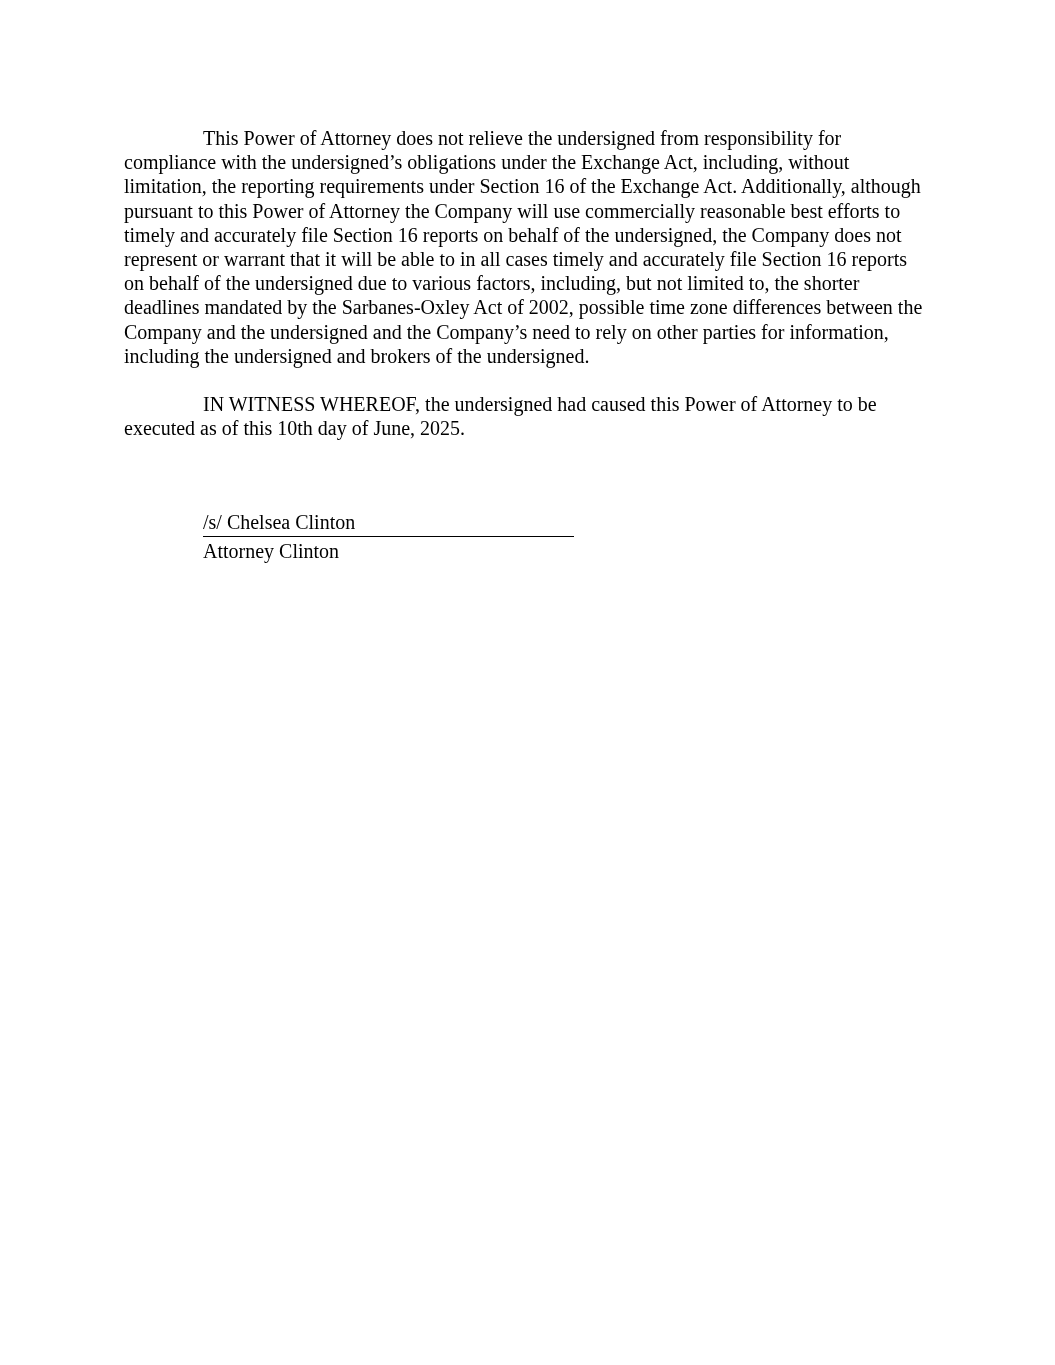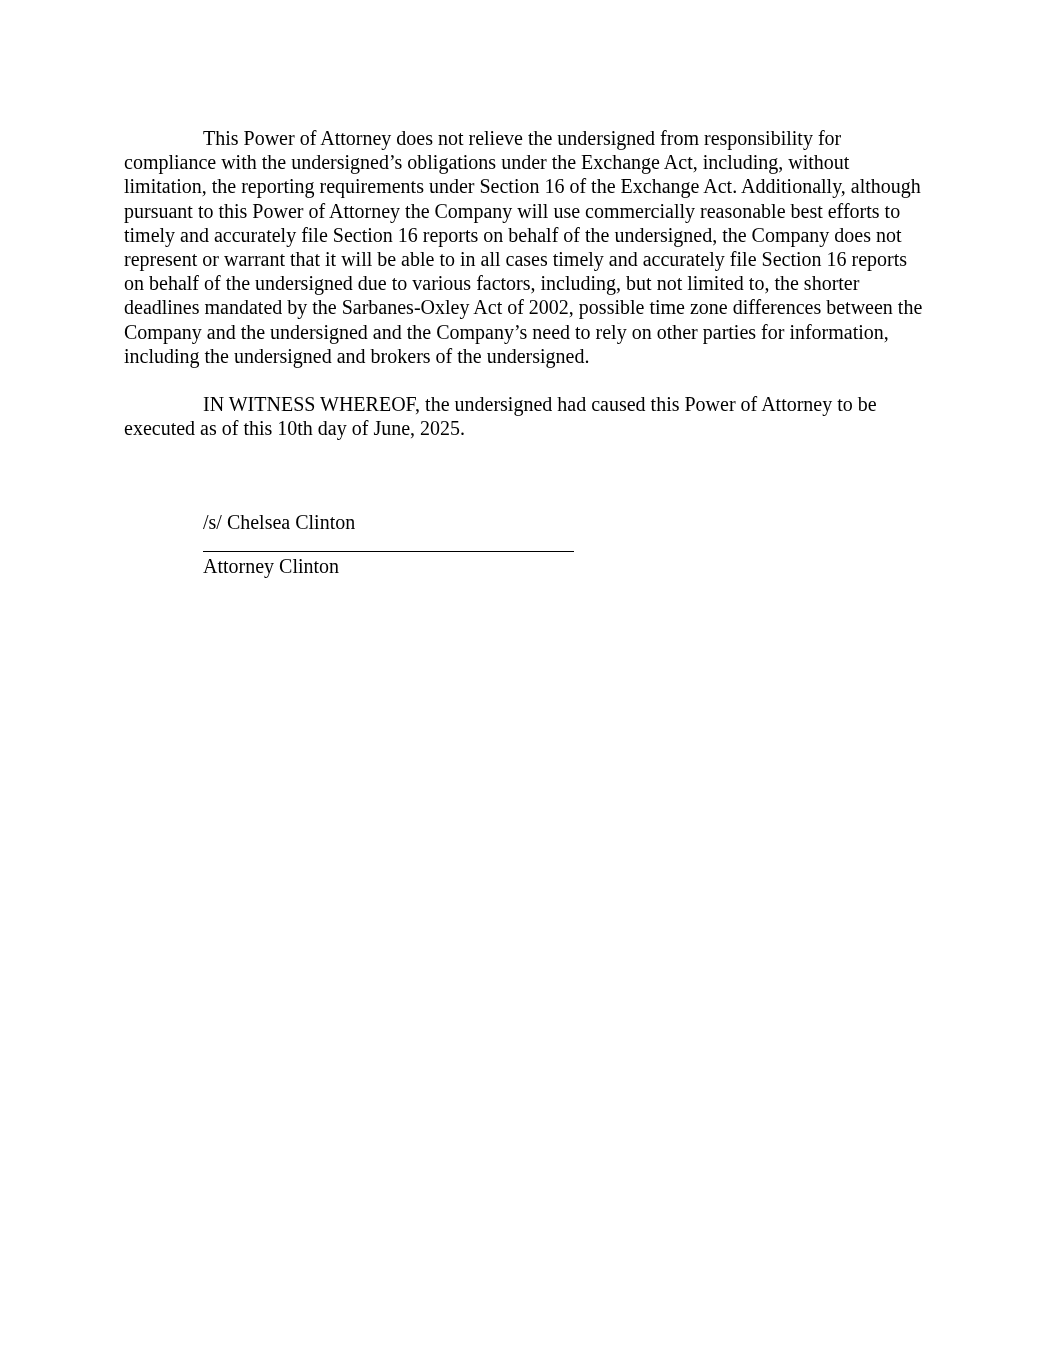--- a/index.html
+++ b/index.html
@@ -32,21 +32,21 @@
   p.body-para:last-of-type {
     margin-bottom: 12px;
   }
   .signature-block {
     margin-top: 70px;
     margin-left: 79px;
     width: 371px;
   }
   .signature-line {
     border-bottom: 1px solid #000000;
-    padding-bottom: 16px;
+    padding-bottom: 1px;
   }
   .printed-name {
     margin-top: 2px;
   }
 </style>
 </head>
 <body>
 
 <div class="page">
   <div class="content">

